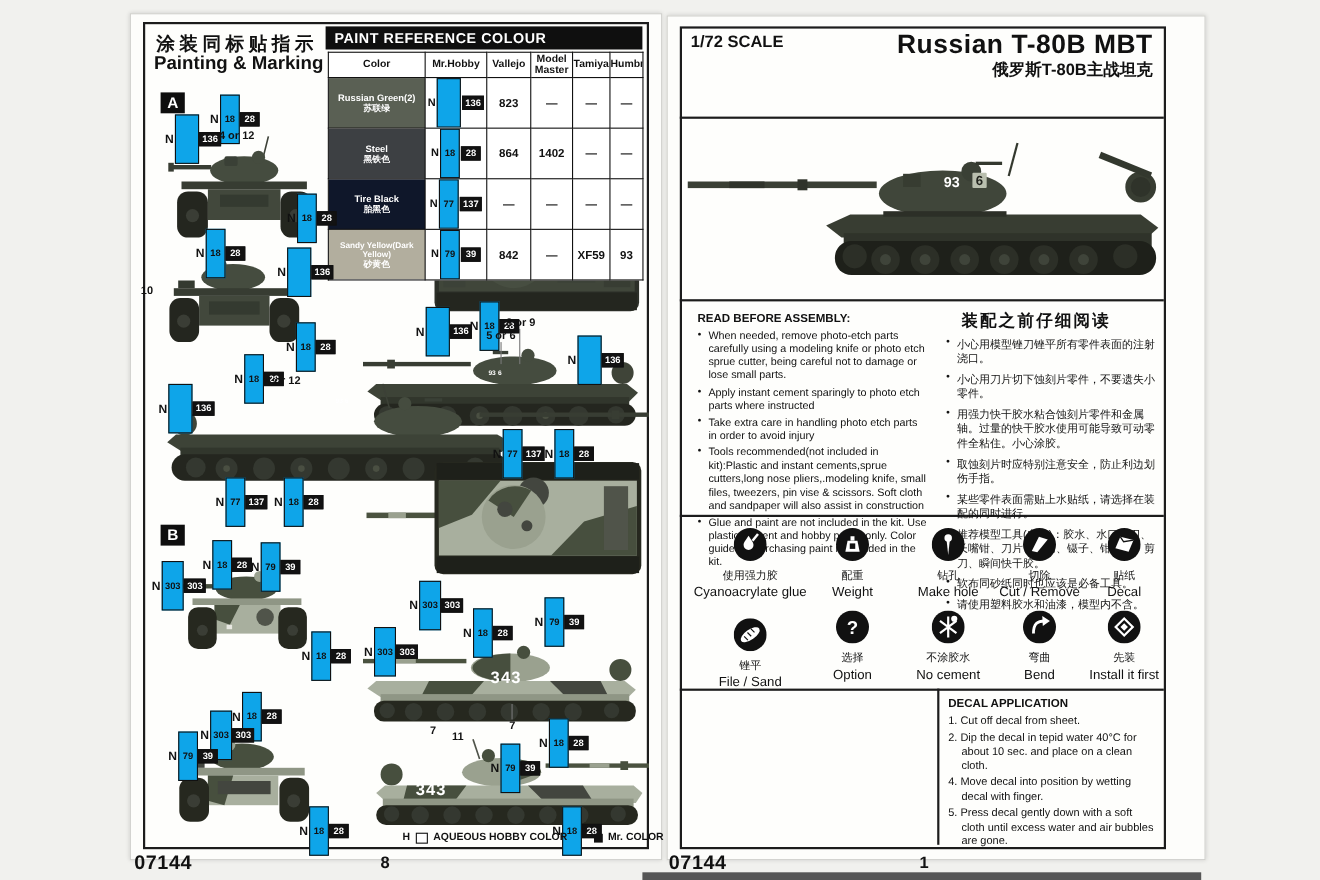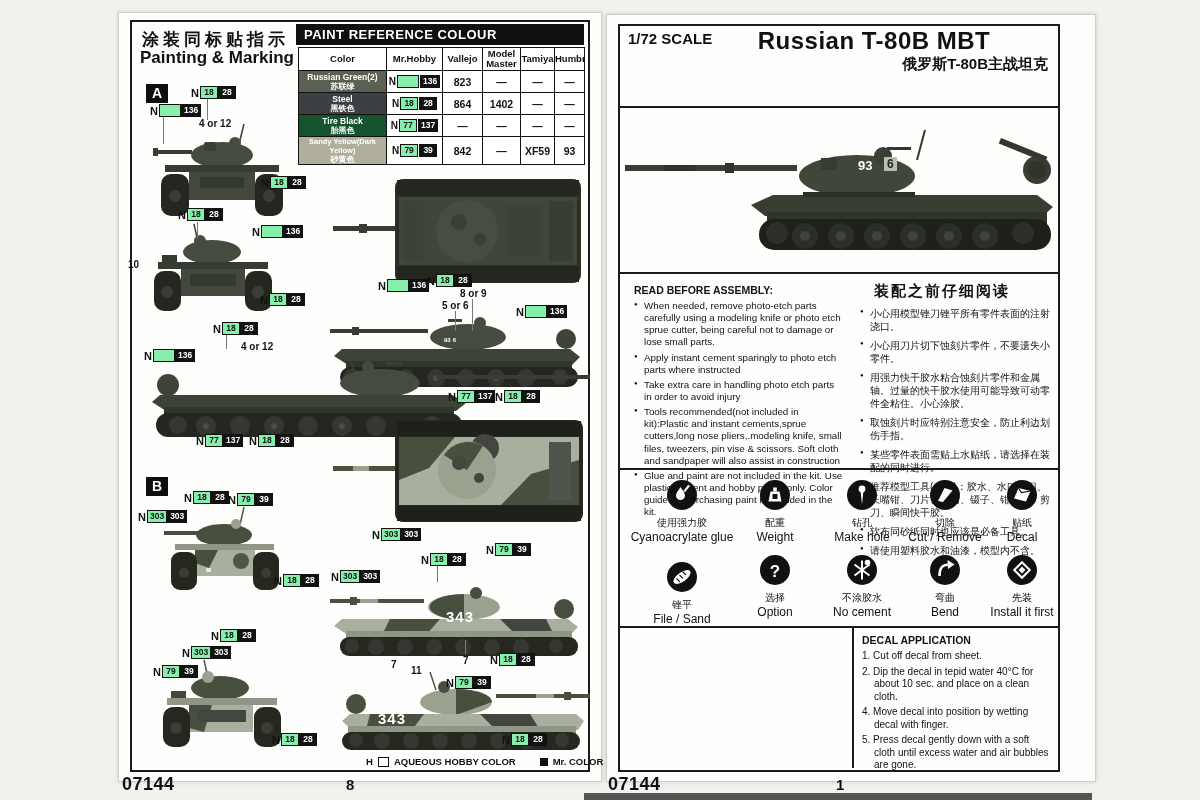--- a/index.html
+++ b/index.html
@@ -7,21 +7,21 @@
           font-family:"Liberation Sans",sans-serif;color:#111;}
   .abs{position:absolute;}
   .page{position:absolute;background:#fdfdfb;border:1px solid #cfcfcb;box-shadow:0 0 4px rgba(0,0,0,.15);}
   .pbox{position:absolute;border:2px solid #1c1c1c;background:#fefefc;}
   .hline{position:absolute;height:2px;background:#1c1c1c;}
   .vline{position:absolute;width:2px;background:#1c1c1c;}
   .ld{position:absolute;width:1px;background:#777;z-index:4;}
   
   .plabel{position:absolute;display:flex;align-items:center;z-index:6;}
   .plabel .pn{font:bold 11px/12px "Liberation Sans",sans-serif;margin-right:1px;}
-  .cw{display:inline-block;min-width:12px;height:11px;padding:0 2px;background:#86efac;border:1px solid #111;
+  .cw{display:inline-block;min-width:12px;height:11px;padding:16px 2px;background:#0ea5e9;border:1px solid #111;
       color:#111;font:bold 8.5px/11px "Liberation Sans",sans-serif;text-align:center;}
   .cb{display:inline-block;min-width:12px;height:11px;padding:0 2px;background:#121212;border:1px solid #111;
       color:#fff;font:bold 8.5px/11px "Liberation Sans",sans-serif;text-align:center;}
   .ann{position:absolute;font:600 10px "Liberation Sans",sans-serif;z-index:6;}
   .secmark{position:absolute;width:22px;height:19px;background:#0e0e0e;color:#fff;text-align:center;
            font:bold 14px/19px "Liberation Sans",sans-serif;z-index:6;}
   
   .ptitle{position:absolute;left:296px;top:24px;width:280px;height:21px;background:#0f0f0f;color:#fff;
           font:bold 13px/21px "Liberation Sans",sans-serif;padding-left:8px;letter-spacing:.5px;z-index:6;}
   table.ptable{position:absolute;left:298px;top:47px;width:286px;border-collapse:collapse;background:#fff;
@@ -116,21 +116,21 @@
               <span class="cw">18</span>
               <span class="cb">28</span>
             </span>
           </td>
       <td>864</td>
       <td>1402</td>
       <td>—</td>
       <td>—</td>
     </tr>
     <tr>
-      <td class="cname" style="background: #14532d;">
+      <td class="cname" style="background: #0f172a;">
         <span class="en">Tire Black</span>
         <span class="cn">胎黑色</span>
           </td>
       <td>
             <span class="chipline">
               <span class="pn">N</span>
               <span class="cw">77</span>
               <span class="cb">137</span>
             </span>
           </td>
@@ -535,21 +535,21 @@
 
   <div class="pbox" style="left:618px;top:24px;width:438px;height:744px;"></div>
   <div class="hline" style="left:618px;top:106px;width:440px;"></div>
   <div class="hline" style="left:618px;top:272px;width:440px;"></div>
   <div class="hline" style="left:618px;top:468px;width:440px;"></div>
   <div class="hline" style="left:618px;top:626px;width:440px;"></div>
   <div class="vline" style="left:852px;top:626px;height:142px;"></div>
 
   <div class="abs" style="left:628px;top:30px;font:bold 15px 'Liberation Sans',sans-serif;z-index:6;">1/72 SCALE</div>
   <div class="abs" style="left:700px;top:28px;width:348px;text-align:right;z-index:6;">
-    <div style="font:bold 24px/26px 'Liberation Sans',sans-serif;letter-spacing:.5px;text-align:center;">Russian T-80B MBT</div>
+    <div style="font:bold 24px/26px 'Liberation Sans',sans-serif;letter-spacing:.5px;">Russian T-80B MBT</div>
     <div style="font:bold 15px/20px 'Liberation Sans',sans-serif;">俄罗斯T-80B主战坦克</div>
   </div>
 
   <svg class="abs" style="left:625px;top:112px;z-index:3" width="440" height="150" viewBox="0 0 440 150">
     <rect x="0" y="53" width="172" height="6" fill="#3a3f34"></rect>
     <rect x="38" y="53" width="32" height="6" fill="#2f332a"></rect>
       <rect x="100" y="51" width="9" height="10" fill="#2f332a"></rect>
     <line x1="300" y1="18" x2="292" y2="48" stroke="#33382e" stroke-width="2"></line>
     <ellipse cx="232" cy="64" rx="58" ry="21" fill="#40463a"></ellipse>
     <circle cx="258" cy="44" r="9" fill="#3a4035"></circle>

